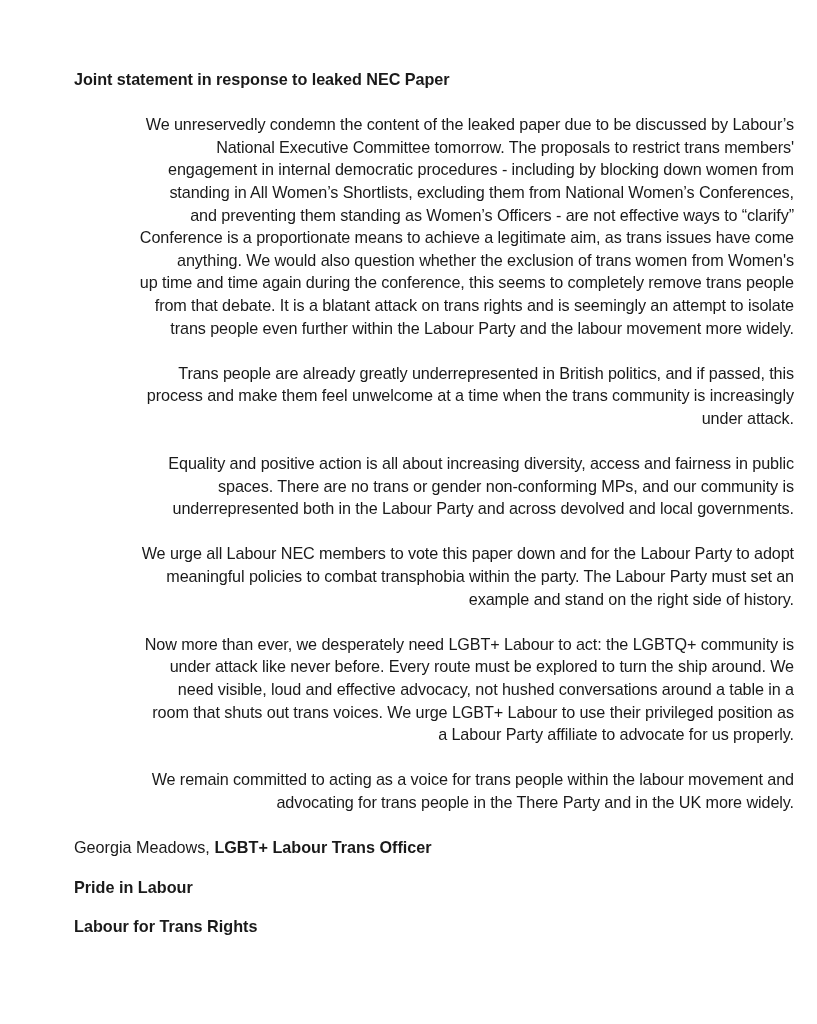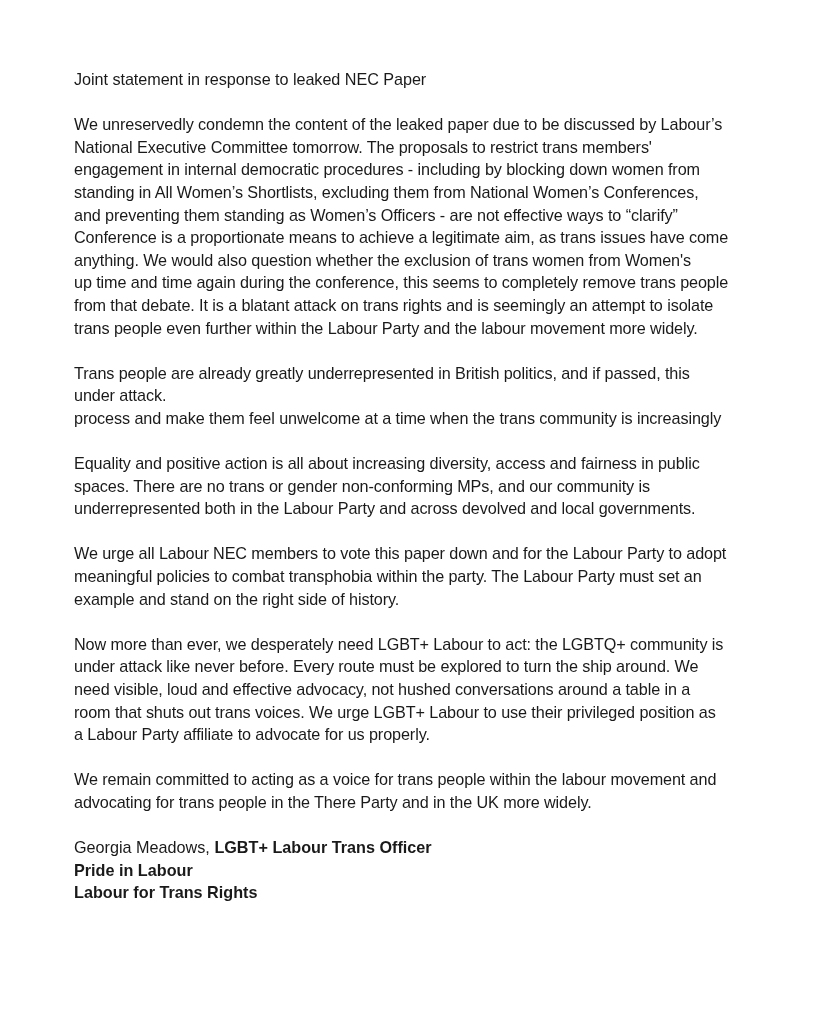--- a/index.html
+++ b/index.html
@@ -16,43 +16,45 @@
       font-family: "Liberation Sans", sans-serif;
     }
     .page {
       position: absolute;
       left: 74px;
       top: 68px;
       width: 720px;
     }
     .title {
       font-size: 16.2px;
-      font-weight: normal;
+      font-weight: bold;
       line-height: 22.6px;
       margin: 0 0 22.6px 0;
       letter-spacing: -0.05px;
     }
     .para {
       font-size: 16.2px;
       line-height: 22.6px;
       margin: 0 0 22.6px 0;
       letter-spacing: -0.1px;
+      text-align: right;
     }
     .para .line {
       display: block;
       white-space: nowrap;
     }
     .signature {
       font-size: 16.2px;
       line-height: 22.6px;
       margin: 0;
     }
     .signature .line {
       display: block;
       white-space: nowrap;
+      margin-top: 17px;
     }
     .bold {
       font-weight: bold;
     }
   </style>
 </head>
 <body>
 
 <div class="page">
   <h1 class="title">Joint statement in response to leaked NEC Paper</h1>
@@ -65,22 +67,22 @@
     <span class="line">and preventing them standing as Women’s Officers - are not effective ways to “clarify”</span>
     <span class="line">Conference is a proportionate means to achieve a legitimate aim, as trans issues have come</span>
     <span class="line">anything. We would also question whether the exclusion of trans women from Women's</span>
     <span class="line">up time and time again during the conference, this seems to completely remove trans people</span>
     <span class="line">from that debate. It is a blatant attack on trans rights and is seemingly an attempt to isolate</span>
     <span class="line">trans people even further within the Labour Party and the labour movement more widely.</span>
   </p>
 
   <p class="para">
     <span class="line">Trans people are already greatly underrepresented in British politics, and if passed, this</span>
+    <span class="line">process and make them feel unwelcome at a time when the trans community is increasingly</span>
     <span class="line">under attack.</span>
-    <span class="line">process and make them feel unwelcome at a time when the trans community is increasingly</span>
   </p>
 
   <p class="para">
     <span class="line">Equality and positive action is all about increasing diversity, access and fairness in public</span>
     <span class="line">spaces. There are no trans or gender non-conforming MPs, and our community is</span>
     <span class="line">underrepresented both in the Labour Party and across devolved and local governments.</span>
   </p>
 
   <p class="para">
     <span class="line">We urge all Labour NEC members to vote this paper down and for the Labour Party to adopt</span>

